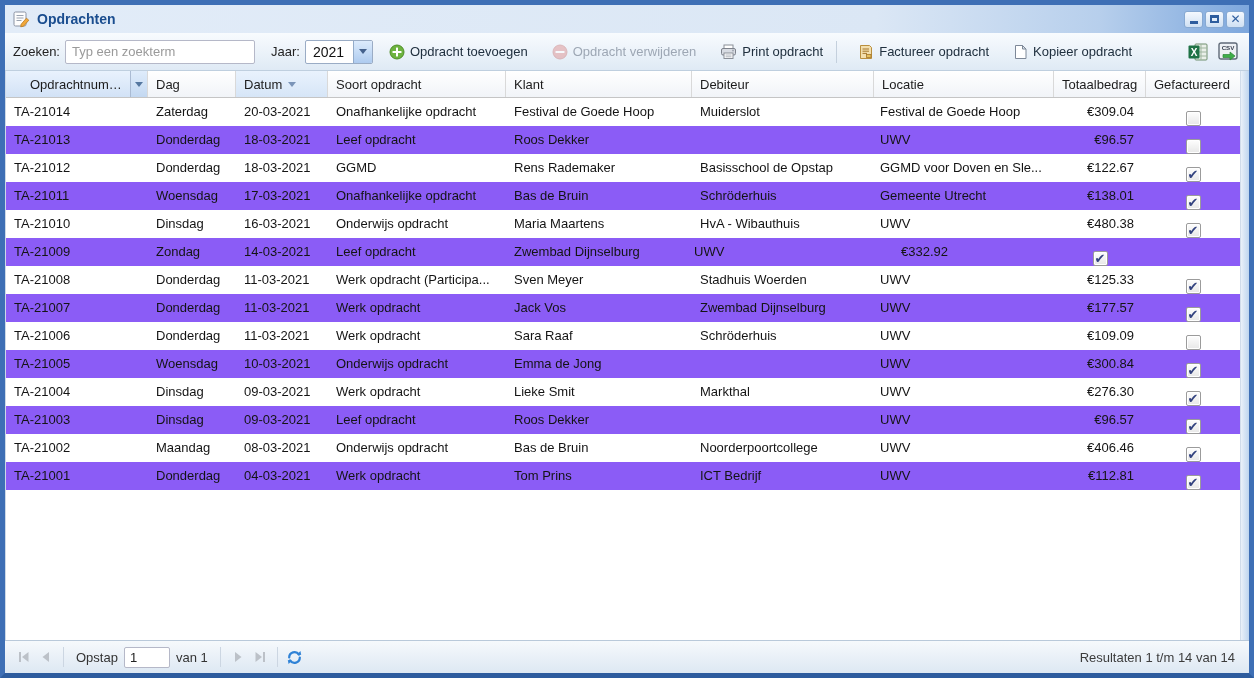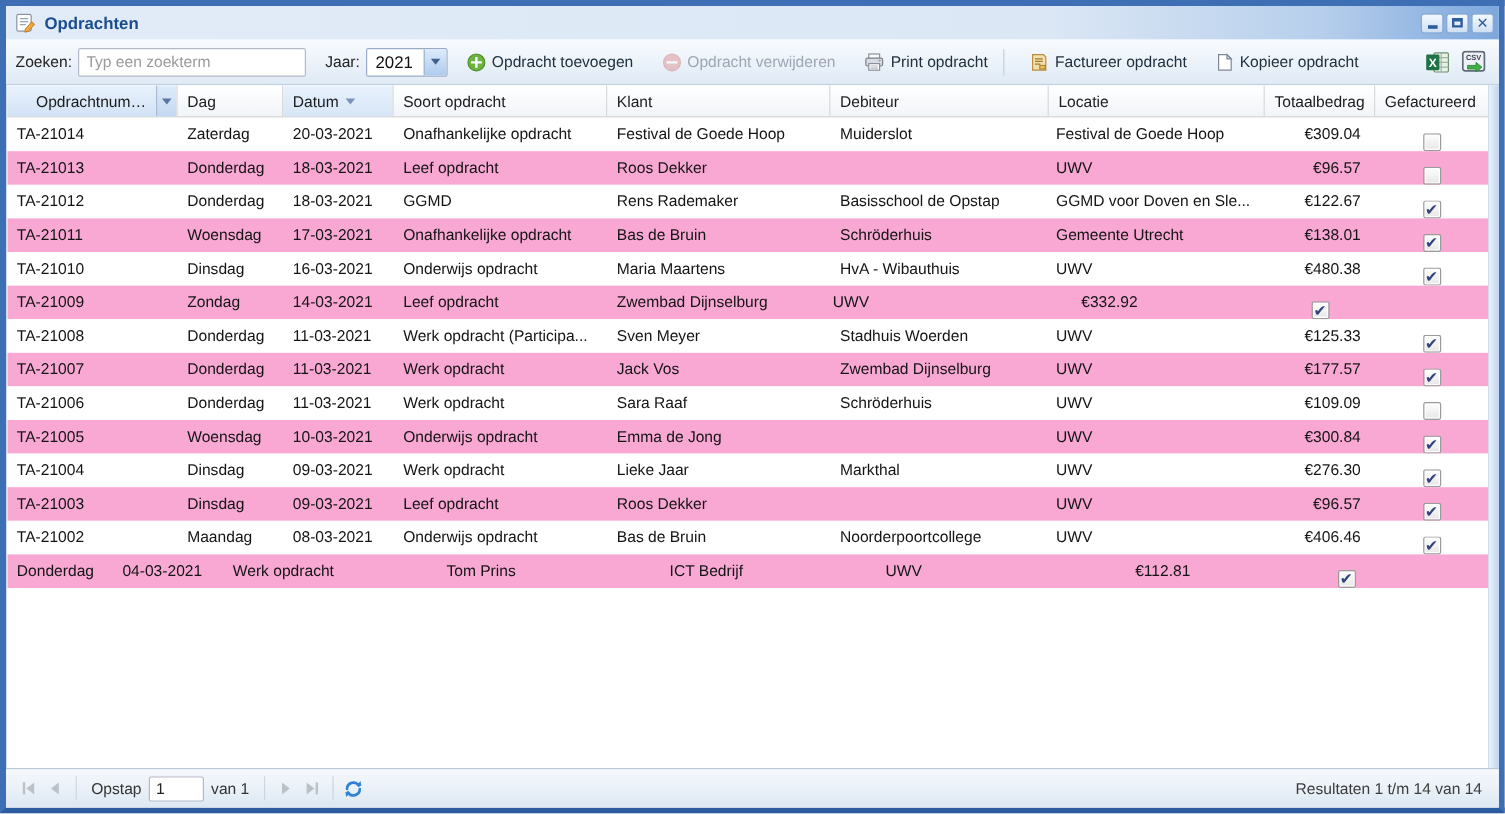--- a/index.html
+++ b/index.html
@@ -60,21 +60,21 @@
   .hcell.sorted  { background:linear-gradient(#e9f2fd,#d6e5f7); }
   .hdr-label { flex:1; overflow:hidden; text-overflow:ellipsis; }
   .hdr-trigger { width:17px; height:100%; flex:0 0 17px; display:flex; align-items:center; justify-content:center;
                  border-left:1px solid #aabbd3; background:linear-gradient(#dfecfb,#c3d8f1); cursor:pointer; }
   .hdr-trigger .arrow-down { border-top-color:#5577a0; }
   .sort-arrow { width:0; height:0; margin-left:6px; border-left:4px solid transparent; border-right:4px solid transparent;
                 border-top:5px solid #7a94b8; }
 
   .grid-body { flex:1; overflow:hidden; background:#fff; }
   .grid-row { display:flex; height:28px; background:#fff; cursor:pointer;align-items:flex-end; }
-  .grid-row.alt { background:#f9a8d4; }
+  .grid-row.alt { background:#8b5cf6; }
   .cell { padding-left:8px; line-height:28px; overflow:hidden; white-space:nowrap; text-overflow:ellipsis; color:#141414; }
   .cell.money { text-align:right; padding-right:12px; padding-left:0; }
   .cell.check { display:flex; align-items:center; justify-content:center; padding-left:0; }
 
   .c0{width:142px;flex:0 0 142px;} .c1{width:88px;flex:0 0 88px;} .c2{width:92px;flex:0 0 92px;}
   .c3{width:178px;flex:0 0 178px;} .c4{width:186px;flex:0 0 186px;} .c5{width:180px;flex:0 0 180px;}
   .c6{width:182px;flex:0 0 182px;} .c7{width:92px;flex:0 0 92px;} .c8{flex:1;}
 
   .checkbox { width:15px; height:15px; border:1px solid #9b9b9b; border-radius:2px;
               background:linear-gradient(#fefefe,#e7e7e7); box-shadow:inset 0 0 0 1px #fff;
@@ -366,21 +366,21 @@
             <div class="cell c7 money">€300.84</div>
             <div class="cell c8 check">
               <span class="checkbox checked"></span>
             </div>
           </div>
           <div class="grid-row">
             <div class="cell c0">TA-21004</div>
             <div class="cell c1">Dinsdag</div>
             <div class="cell c2">09-03-2021</div>
             <div class="cell c3">Werk opdracht</div>
-            <div class="cell c4">Lieke Jaar</div>
+            <div class="cell c4">Lieke Smit</div>
             <div class="cell c5">Markthal</div>
             <div class="cell c6">UWV</div>
             <div class="cell c7 money">€276.30</div>
             <div class="cell c8 check">
               <span class="checkbox checked"></span>
             </div>
           </div>
           <div class="grid-row alt">
             <div class="cell c0">TA-21003</div>
             <div class="cell c1">Dinsdag</div>
@@ -401,20 +401,21 @@
             <div class="cell c3">Onderwijs opdracht</div>
             <div class="cell c4">Bas de Bruin</div>
             <div class="cell c5">Noorderpoortcollege</div>
             <div class="cell c6">UWV</div>
             <div class="cell c7 money">€406.46</div>
             <div class="cell c8 check">
               <span class="checkbox checked"></span>
             </div>
           </div>
           <div class="grid-row alt">
+            <div class="cell c0">TA-21001</div>
             <div class="cell c1">Donderdag</div>
             <div class="cell c2">04-03-2021</div>
             <div class="cell c3">Werk opdracht</div>
             <div class="cell c4">Tom Prins</div>
             <div class="cell c5">ICT Bedrijf</div>
             <div class="cell c6">UWV</div>
             <div class="cell c7 money">€112.81</div>
             <div class="cell c8 check">
               <span class="checkbox checked"></span>
             </div>

